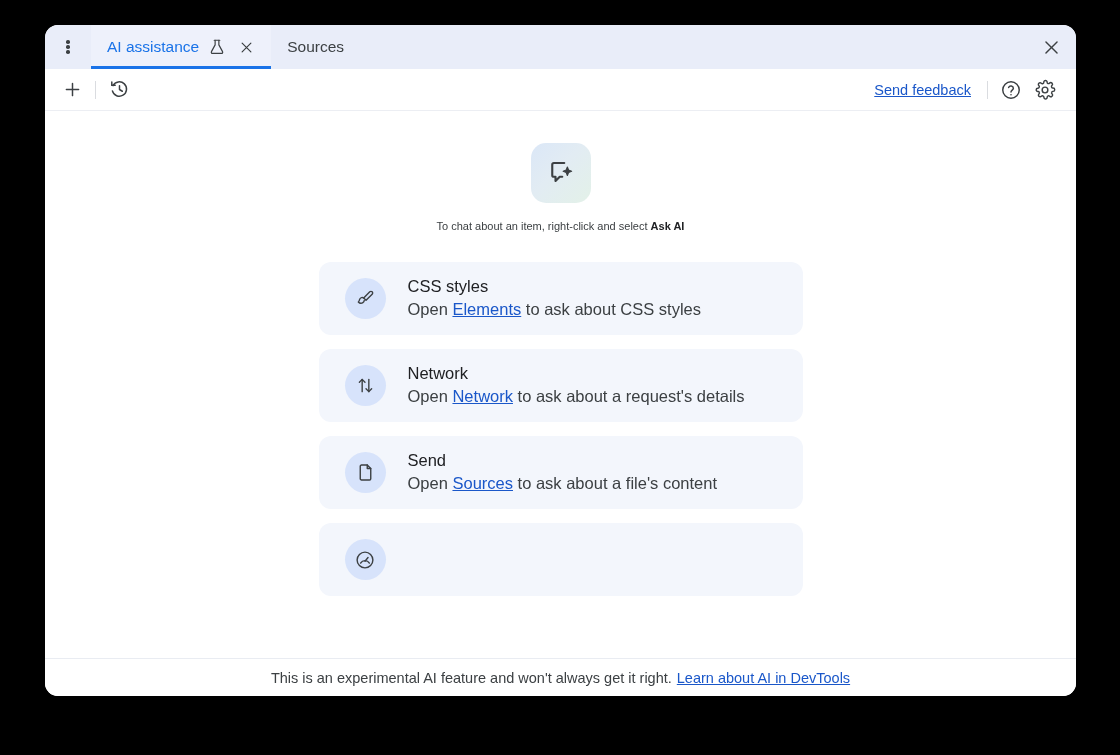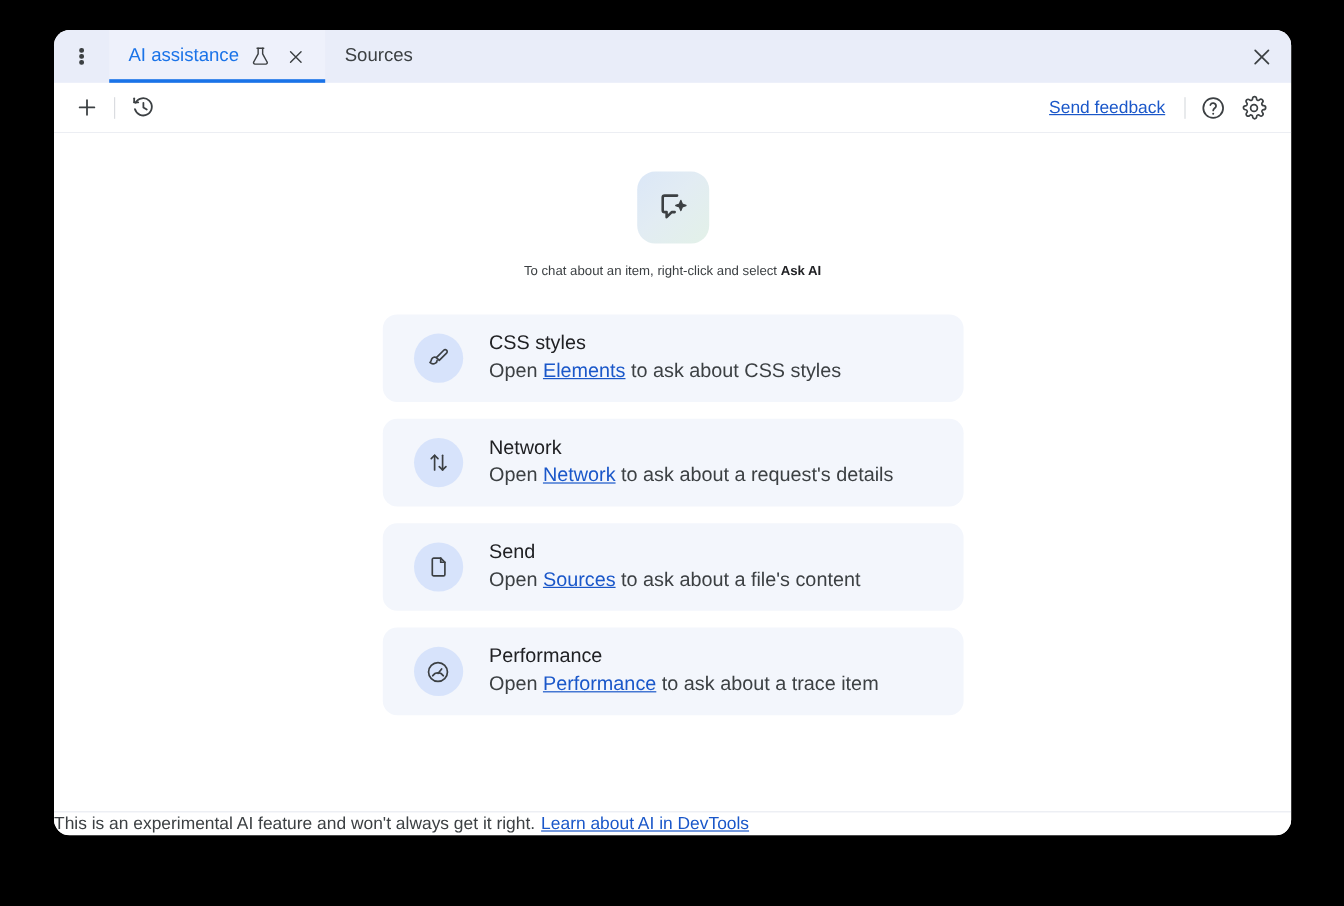--- a/index.html
+++ b/index.html
@@ -176,24 +176,25 @@
   }
   .card-desc a {
     color: #1a57c9;
     text-decoration: underline;
     cursor: pointer;
   }
 
   
   .footer {
     flex: 0 0 auto;
-    height: 20px;
+    height: 38px;
     border-top: 1px solid #e9ecf2;
     display: flex;
     align-items: center;
+    justify-content: center;
     background: #ffffff;
     font-size: 14.5px;
     color: #3c4043;
   }
   .footer a {
     color: #1a57c9;
     text-decoration: underline;
     cursor: pointer;
     margin-left: 5px;
   }
@@ -349,26 +350,20 @@
         </div>
 
         <div class="card">
           <div class="card-icon">
             <svg width="22" height="22" viewBox="0 0 24 24" fill="none" stroke="#3c4043" stroke-width="1.55" stroke-linecap="round" stroke-linejoin="round">
               <circle cx="12" cy="12" r="8.6"></circle>
               <path d="M7.2 15.4a5.6 5.6 0 0 1 9.6 0"></path>
               <path d="M15.3 9.2l-3.3 4.1"></path>
             </svg>
           </div>
-          <div class="card-text">
-            <div class="card-title">Performance</div>
-            <div class="card-desc">
-              <span>Open </span><a>Performance</a><span> to ask about a trace item</span>
-            </div>
-          </div>
         </div>
 
       </div>
     </div>
 
     <div class="footer">
       <span>This is an experimental AI feature and won't always get it right.</span>
         <a>Learn about AI in DevTools</a>
     </div>
 

